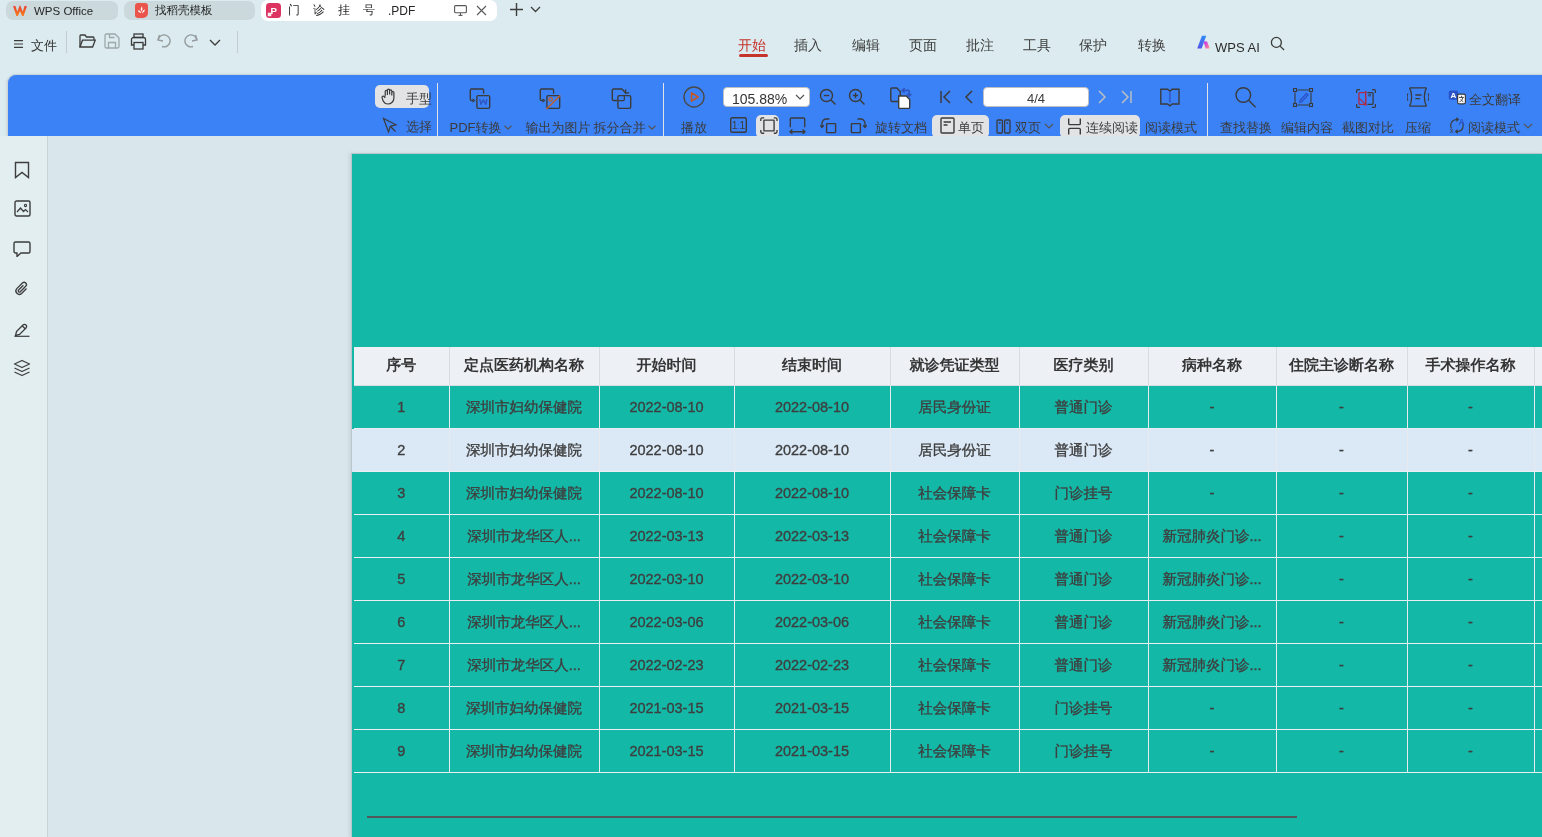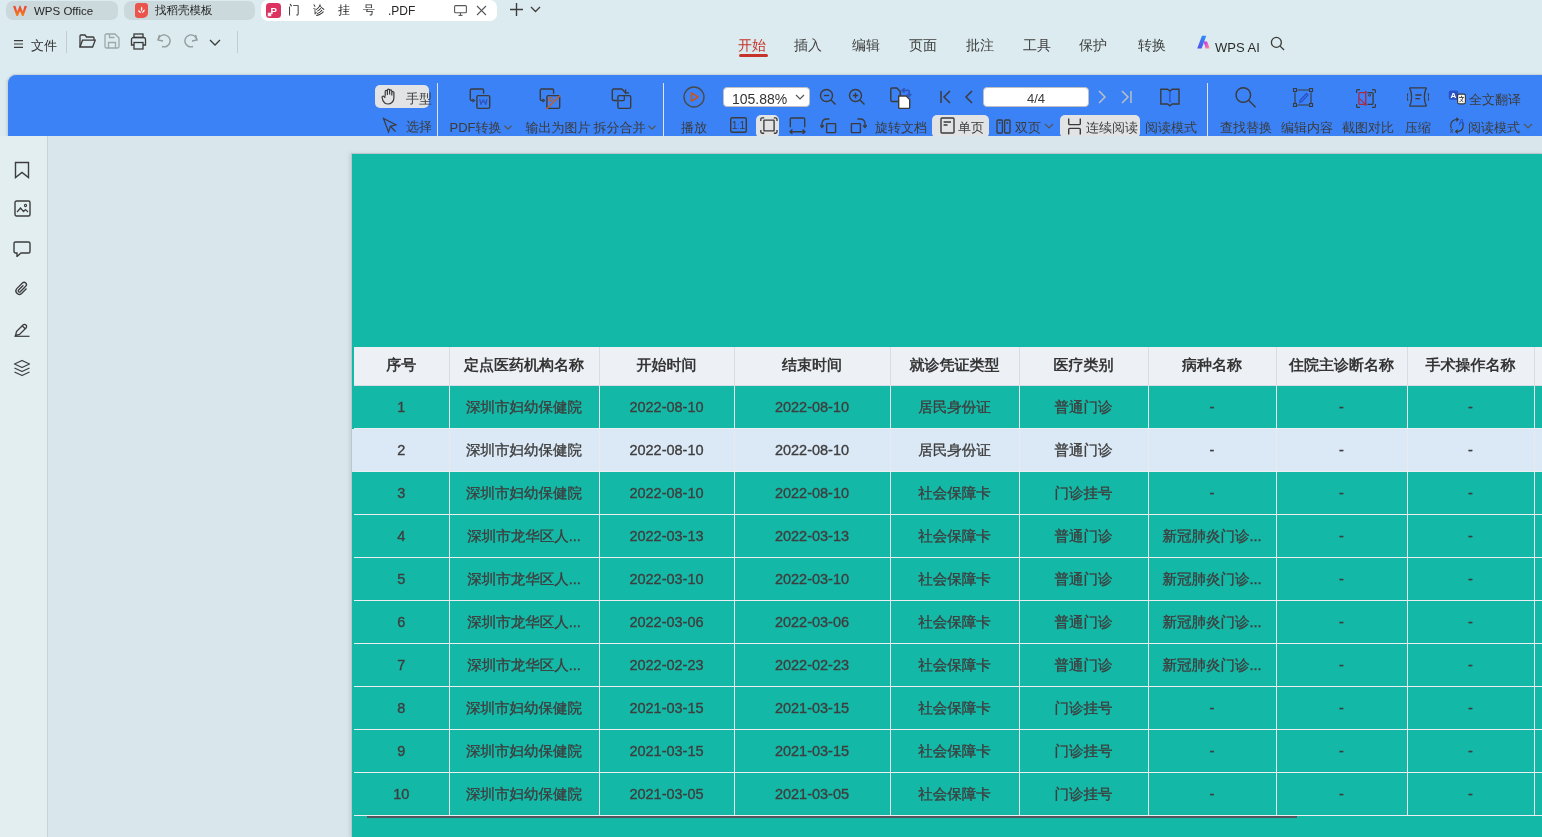--- a/index.html
+++ b/index.html
@@ -498,30 +498,18 @@
             <td>深圳市妇幼保健院</td>
             <td>2021-03-15</td>
             <td>2021-03-15</td>
             <td>社会保障卡</td>
             <td>门诊挂号</td>
             <td>-</td>
             <td>-</td>
             <td>-</td>
             <td></td>
           </tr>
-      <tr>
-            <td>10</td>
-            <td>深圳市妇幼保健院</td>
-            <td>2021-03-05</td>
-            <td>2021-03-05</td>
-            <td>社会保障卡</td>
-            <td>门诊挂号</td>
-            <td>-</td>
-            <td>-</td>
-            <td>-</td>
-            <td></td>
-          </tr>
     </tbody>
       </table>
     <div class="abs" style="left:15px; top:661.5px; width:930px; height:2px; background:#53575b;"></div>
     <div class="abs" style="left:0px; top:274.5px; width:3px; height:43px; background:#dbe8f6;"></div>
   </div>
 </div>
 
 </body></html>

